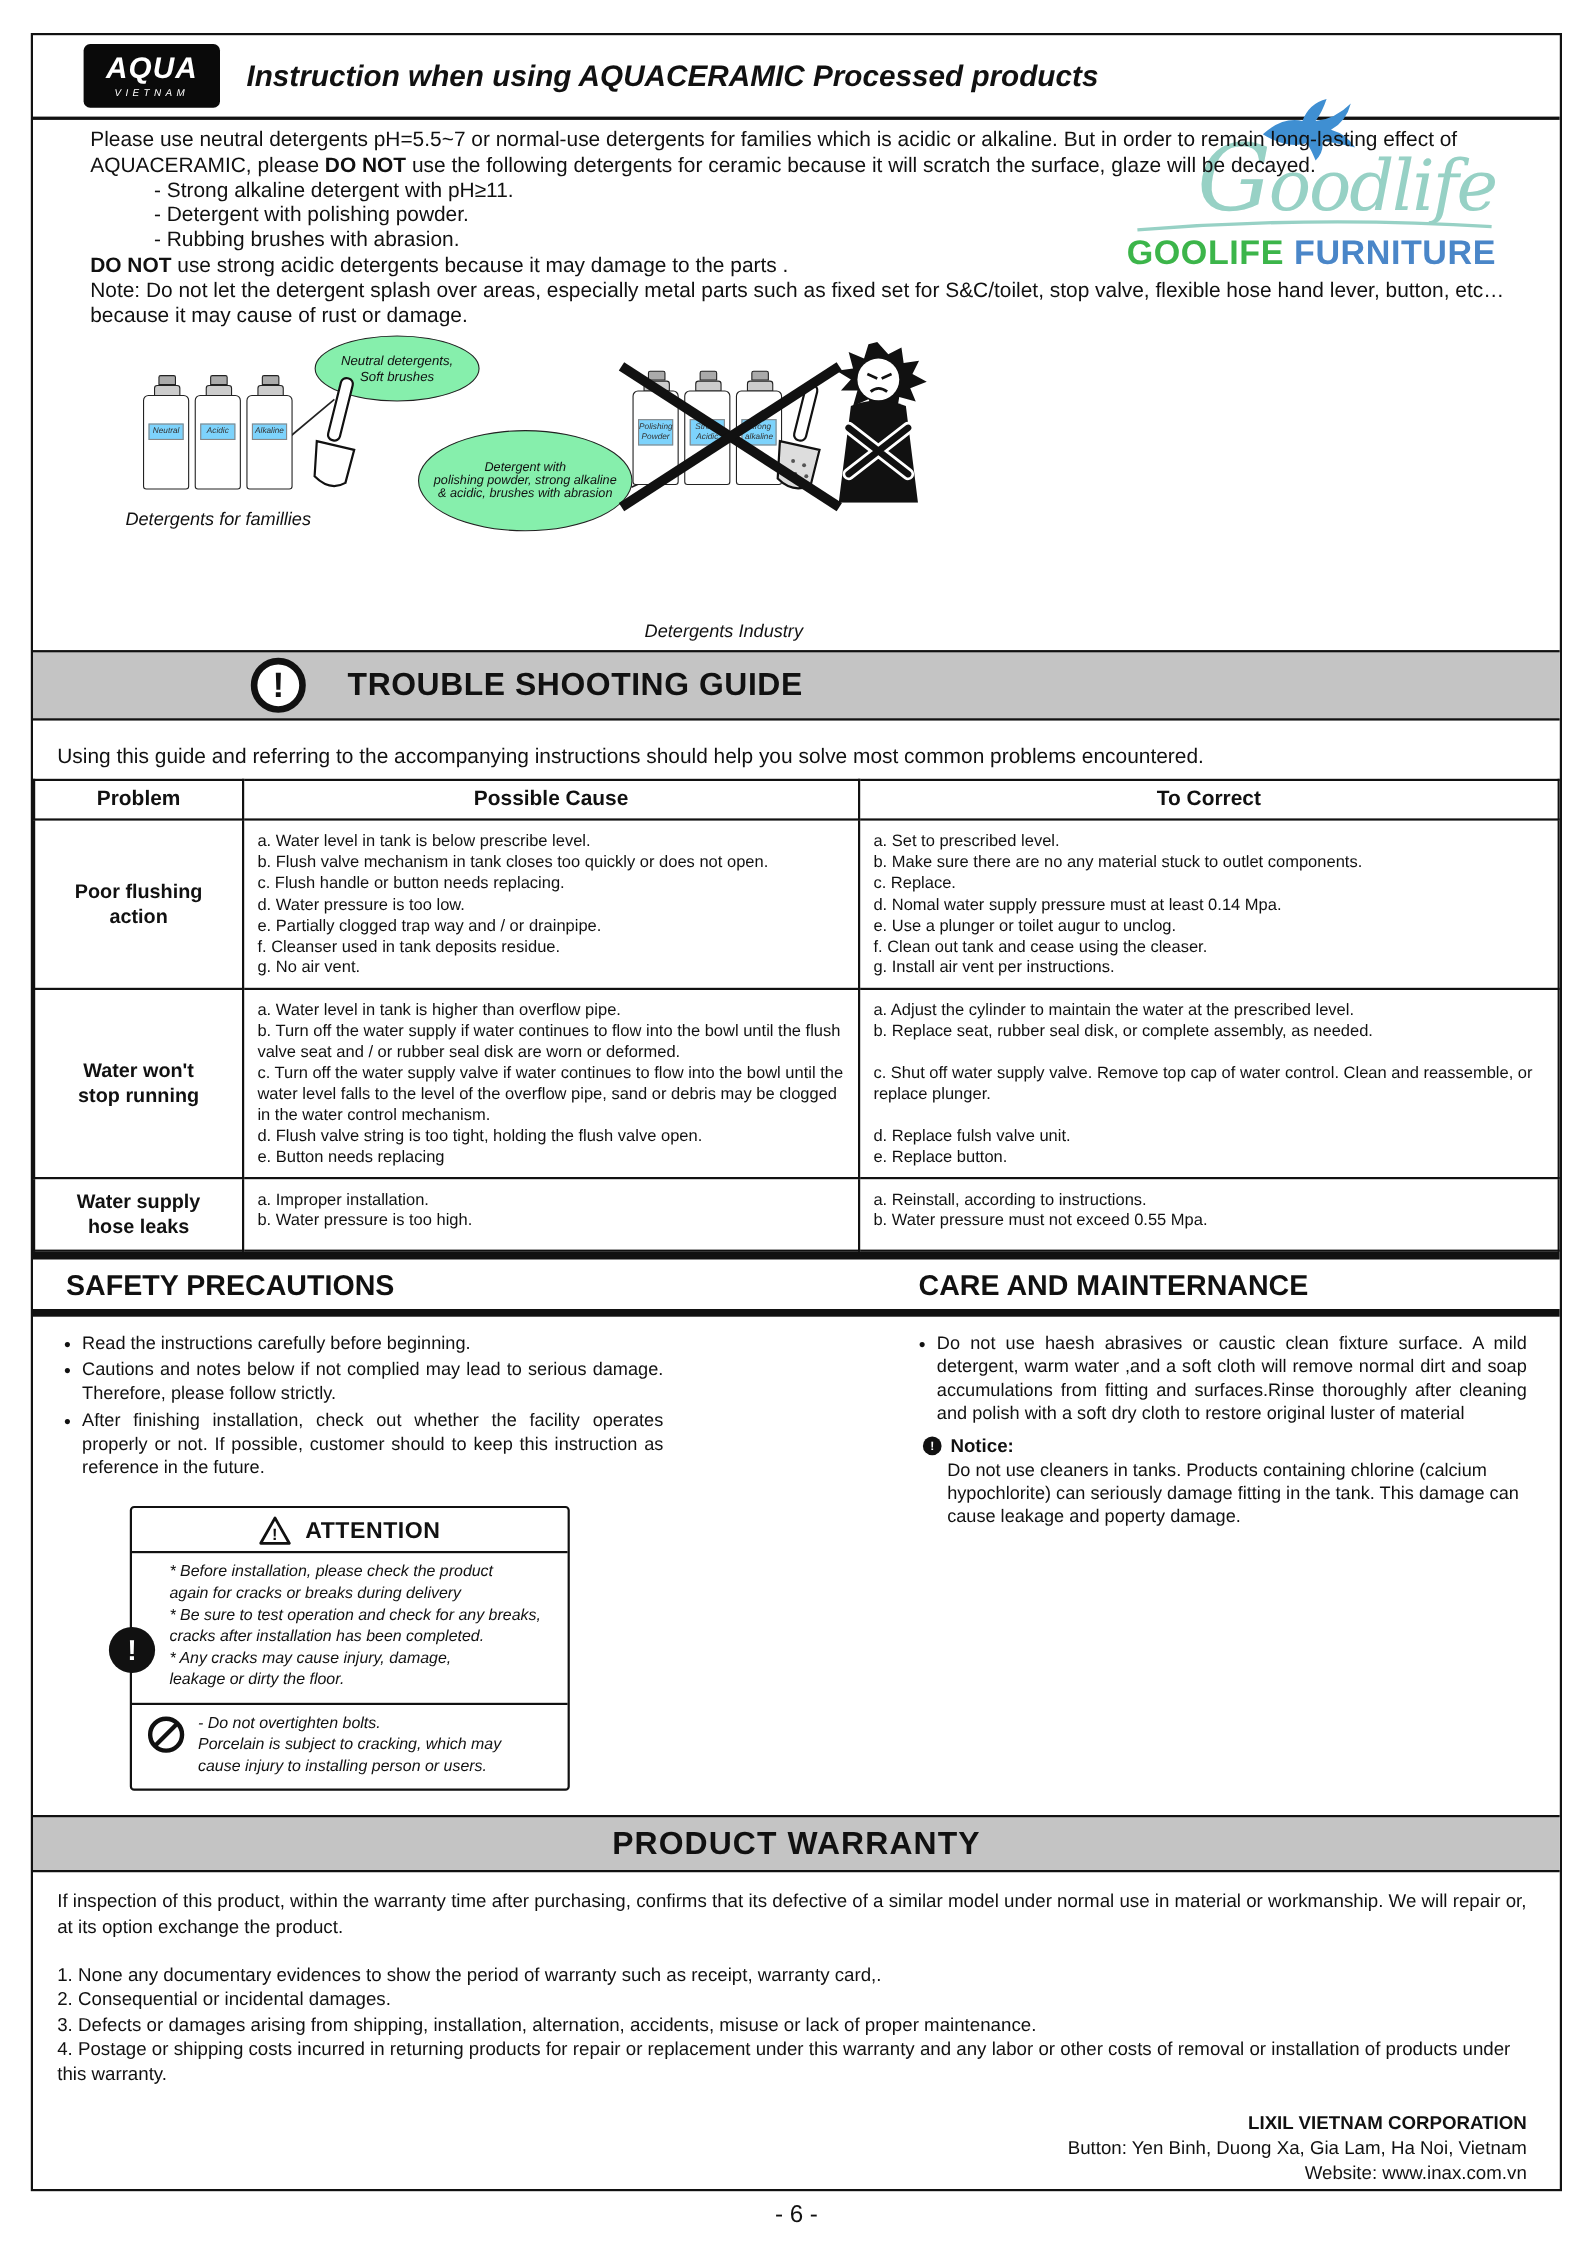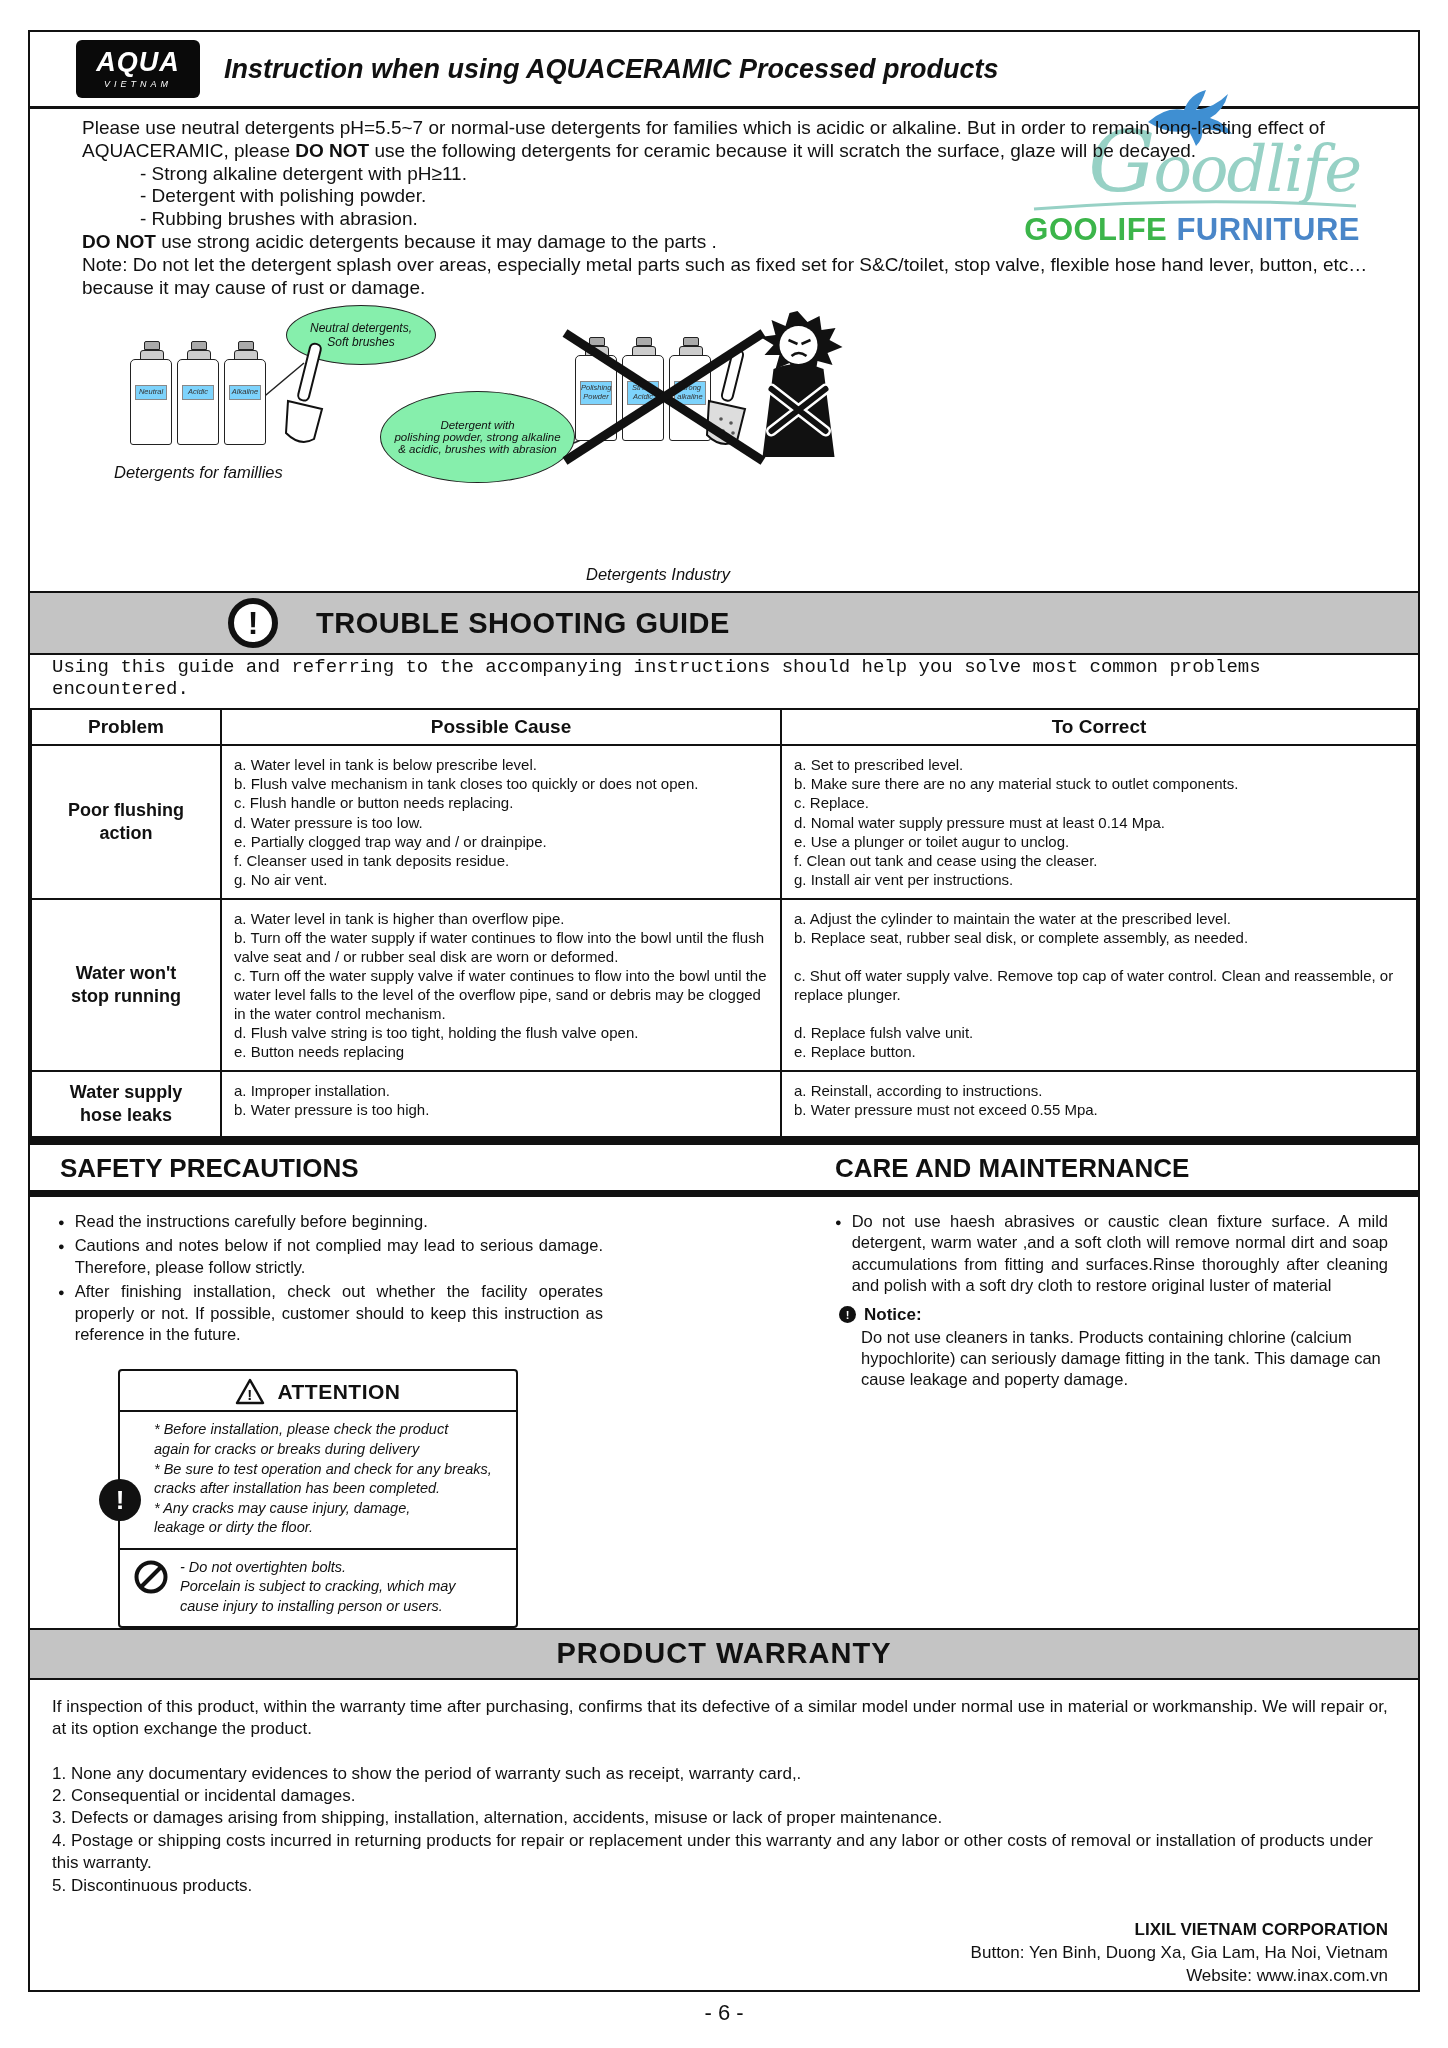--- a/index.html
+++ b/index.html
@@ -55,21 +55,21 @@
   .brush { position:absolute; }
   .cross-overlay { position:absolute; left:-16px; top:-12px; }
   .person { position:absolute; left:705px; top:6px; }
 
   
   .ts-bar { background:#c4c4c4; border-top:2px solid #111; border-bottom:2px solid #111; height:64px; display:flex;
             align-items:center; padding-left:198px; gap:38px; flex:0 0 auto; }
   .ts-icon { width:50px; height:50px; border:6px solid #111; border-radius:50%; background:#fff; display:flex;
              align-items:center; justify-content:center; font-size:32px; font-weight:bold; flex:0 0 auto; }
   .ts-title { font-size:29px; font-weight:bold; letter-spacing:0.5px; }
-  .ts-intro { padding:1px 20px 8px 22px; font-size:19px; flex:0 0 auto;font-family:Liberation Mono, monospace; }
+  .ts-intro { padding:23px 20px 8px 22px; font-size:19px; flex:0 0 auto; }
   table.ts { width:100%; border-collapse:collapse; table-layout:fixed; flex:0 0 auto; }
   .ts th, .ts td { border:2px solid #111; vertical-align:top; }
   .ts th { font-size:19px; font-weight:bold; text-align:center; padding:6px 4px; }
   .ts td { font-size:15px; line-height:1.27; padding:9px 12px; white-space:pre-line; }
   .ts td.problem { font-size:18px; font-weight:bold; text-align:center; vertical-align:middle; }
 
   
   .rule { height:7px; background:#111; flex:0 0 auto; }
   .sec-heads { display:flex; padding:8px 0 6px 0; flex:0 0 auto; }
   .sec-heads .h-left { width:58%; padding-left:30px; font-size:26px; font-weight:bold; }
@@ -361,21 +361,20 @@
 
     <div class="warranty-bar">
       <div class="warranty-title">PRODUCT WARRANTY</div>
     </div>
     <div class="warranty-body">
       <div class="warranty-intro">If inspection of this product, within the warranty time after purchasing, confirms that its defective of a similar model under normal use in material or workmanship. We will repair or, at its option exchange the product.</div>
       <div class="w-item">1. None any documentary evidences to show the period of warranty such as receipt, warranty card,.</div>
       <div class="w-item">2. Consequential or incidental damages.</div>
       <div class="w-item">3. Defects or damages arising from shipping, installation, alternation, accidents, misuse or lack of proper maintenance.</div>
       <div class="w-item">4. Postage or shipping costs incurred in returning products for repair or replacement under this warranty and any labor or other costs of removal or installation of products under this warranty.</div>
-      <div class="w-item">5. Discontinuous products.</div>
     </div>
 
     <div class="footer-company">
       <div class="name">LIXIL VIETNAM CORPORATION</div>
       <div>Button: Yen Binh, Duong Xa, Gia Lam, Ha Noi, Vietnam</div>
       <div>Website: www.inax.com.vn</div>
     </div>
 
   </div>
 

